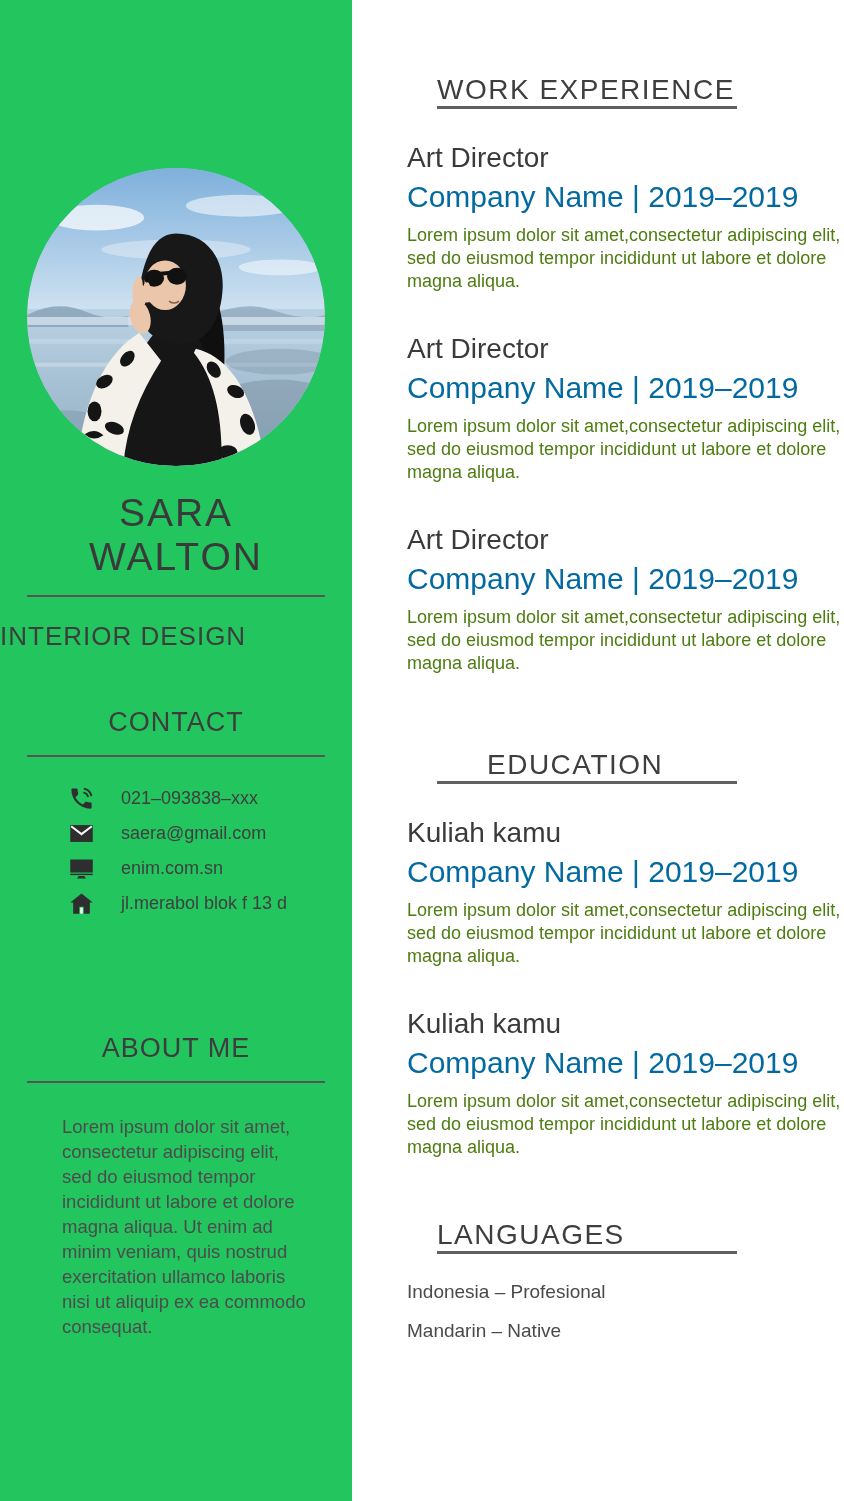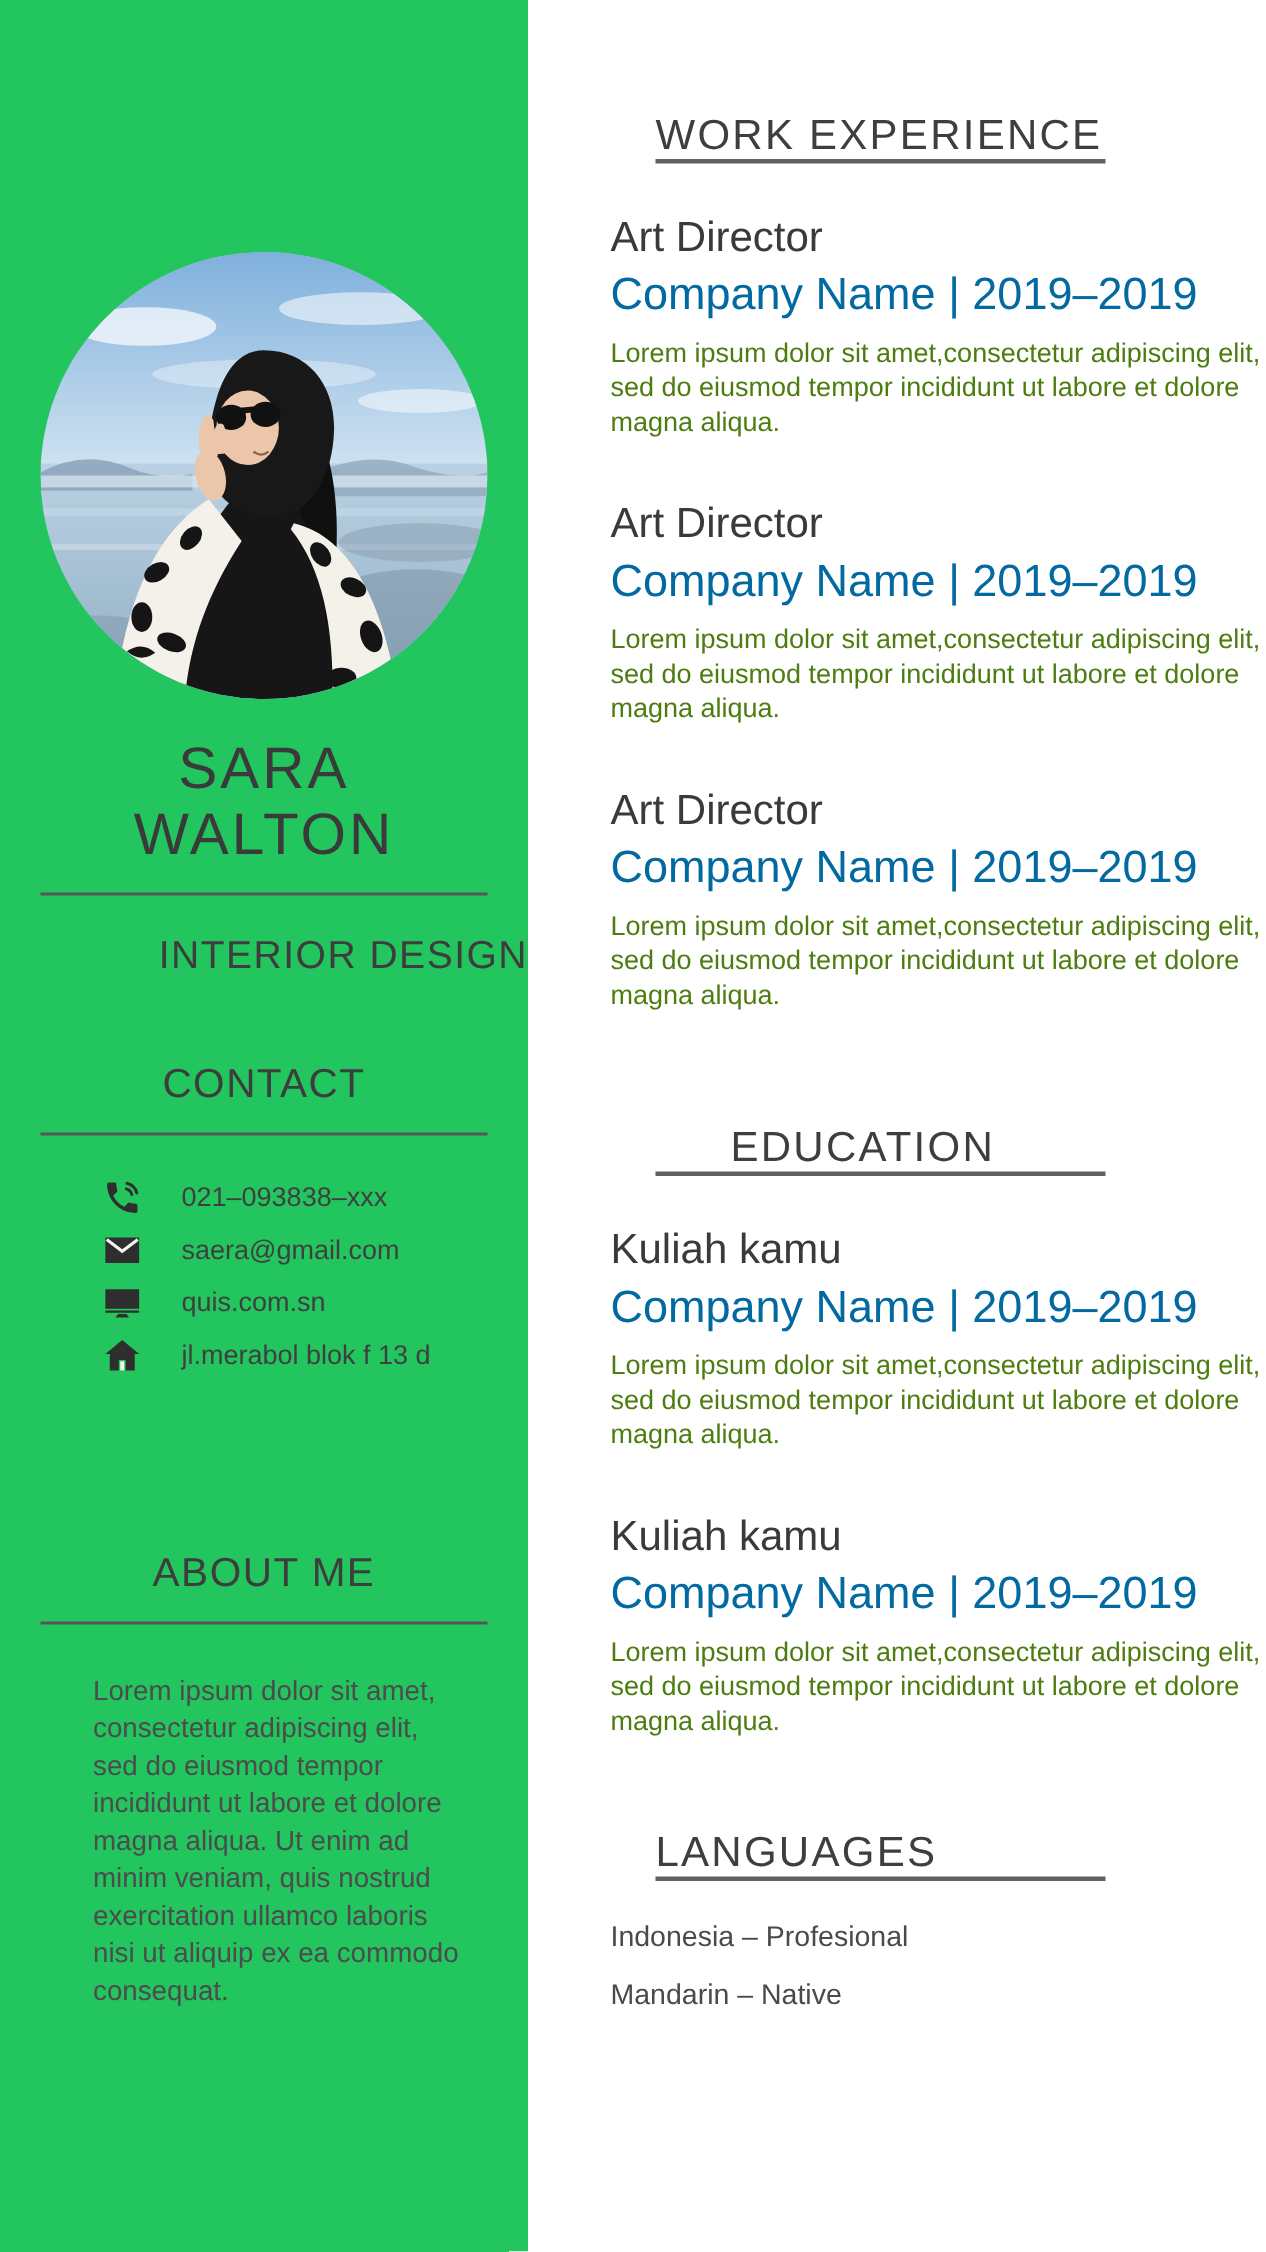--- a/index.html
+++ b/index.html
@@ -45,21 +45,21 @@
   }
   .name span { display: block; }
   .rule {
     width: 298px;
     margin: 0 auto;
     border-top: 2px solid #565656;
   }
   .name-rule { margin-top: 16px; }
   .profession {
     margin-top: 24px;
-    text-align: right;
+    text-align: left;
     font-size: 26px;
     letter-spacing: 1px;
     color: #3d3d3d;
   }
   .side-heading {
     margin-top: 55px;
     text-align: center;
     font-weight: 400;
     font-size: 27px;
     letter-spacing: 1px;
@@ -248,21 +248,21 @@
         <span>saera@gmail.com</span>
       </li>
       <li class="contact-item">
         <span class="cicon">
           <svg viewBox="0 0 24 24">
               <path d="M2 4h20v11.6H2z"></path>
               <path d="M2 16.6h20v1.3H2z"></path>
               <path d="M9.5 18.6h5l1.5 2.2h-8z"></path>
             </svg>
         </span>
-        <span>quis.com.sn</span>
+        <span>enim.com.sn</span>
       </li>
       <li class="contact-item">
         <span class="cicon">
           <svg viewBox="0 0 24 24">
               <path d="M12 3l10 8.2h-2.6V21H14v-6.2h-4V21H4.6v-9.8H2z"></path>
               <rect x="10.8" y="15.6" width="2.4" height="5.4" fill="#f4f4f4"></rect>
             </svg>
         </span>
         <span>jl.merabol blok f 13 d</span>
       </li>

